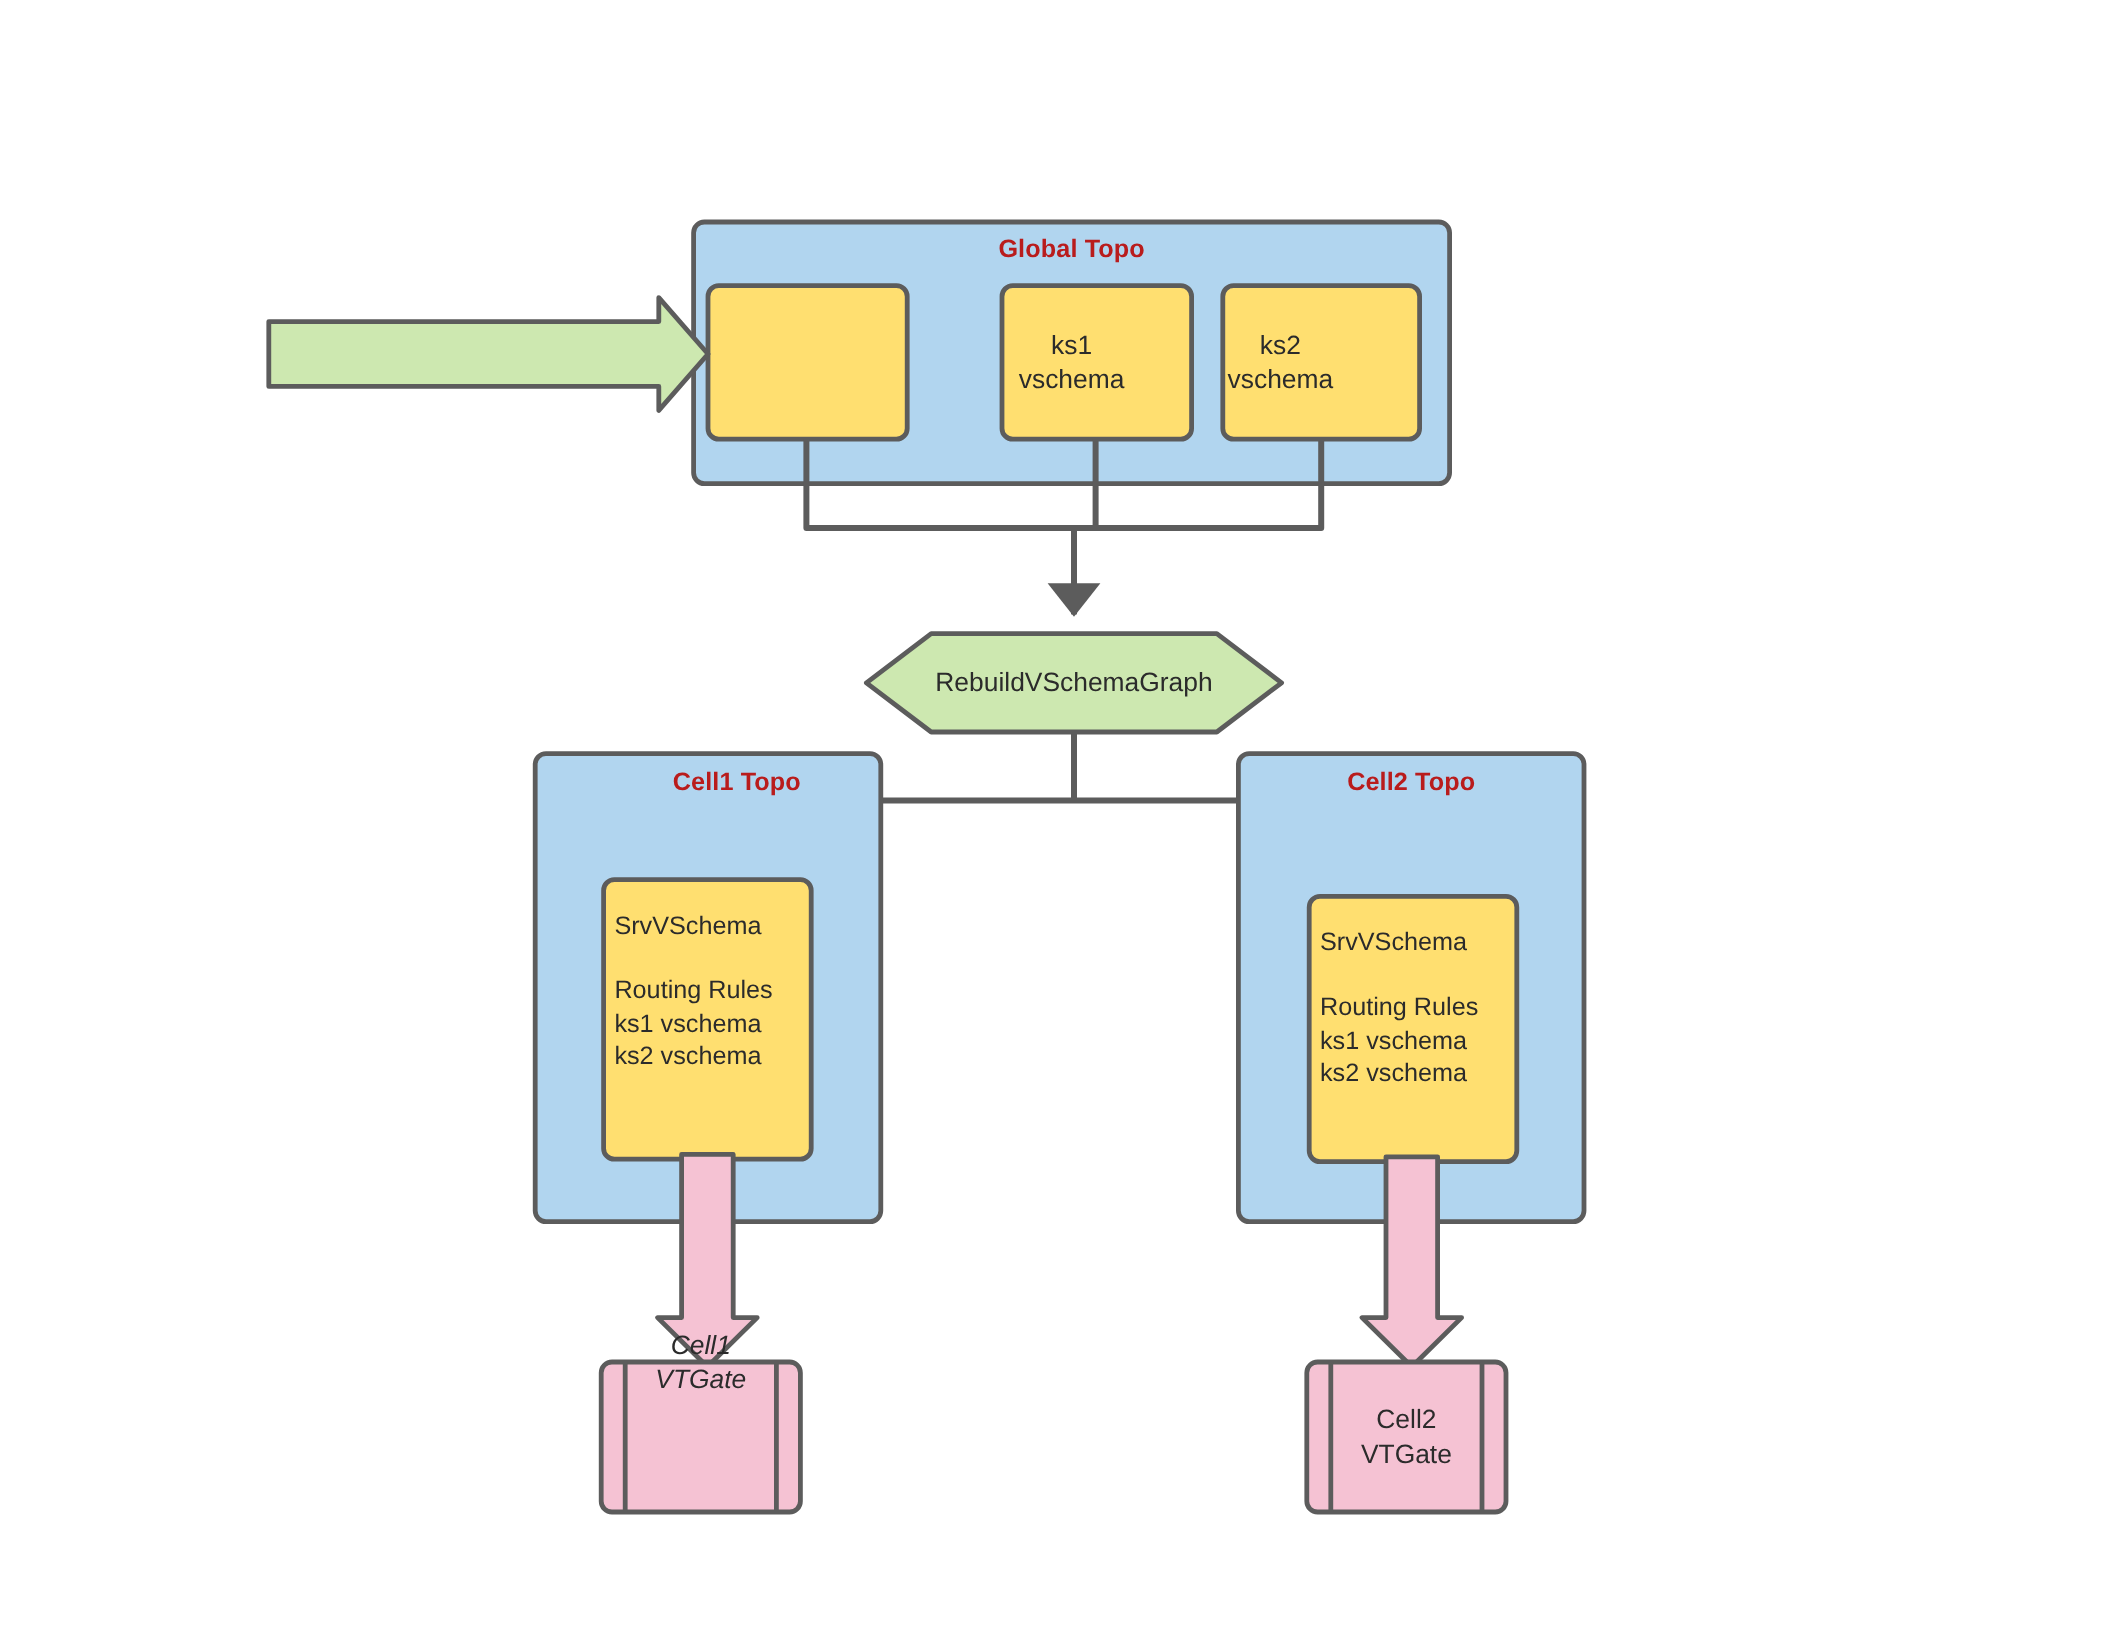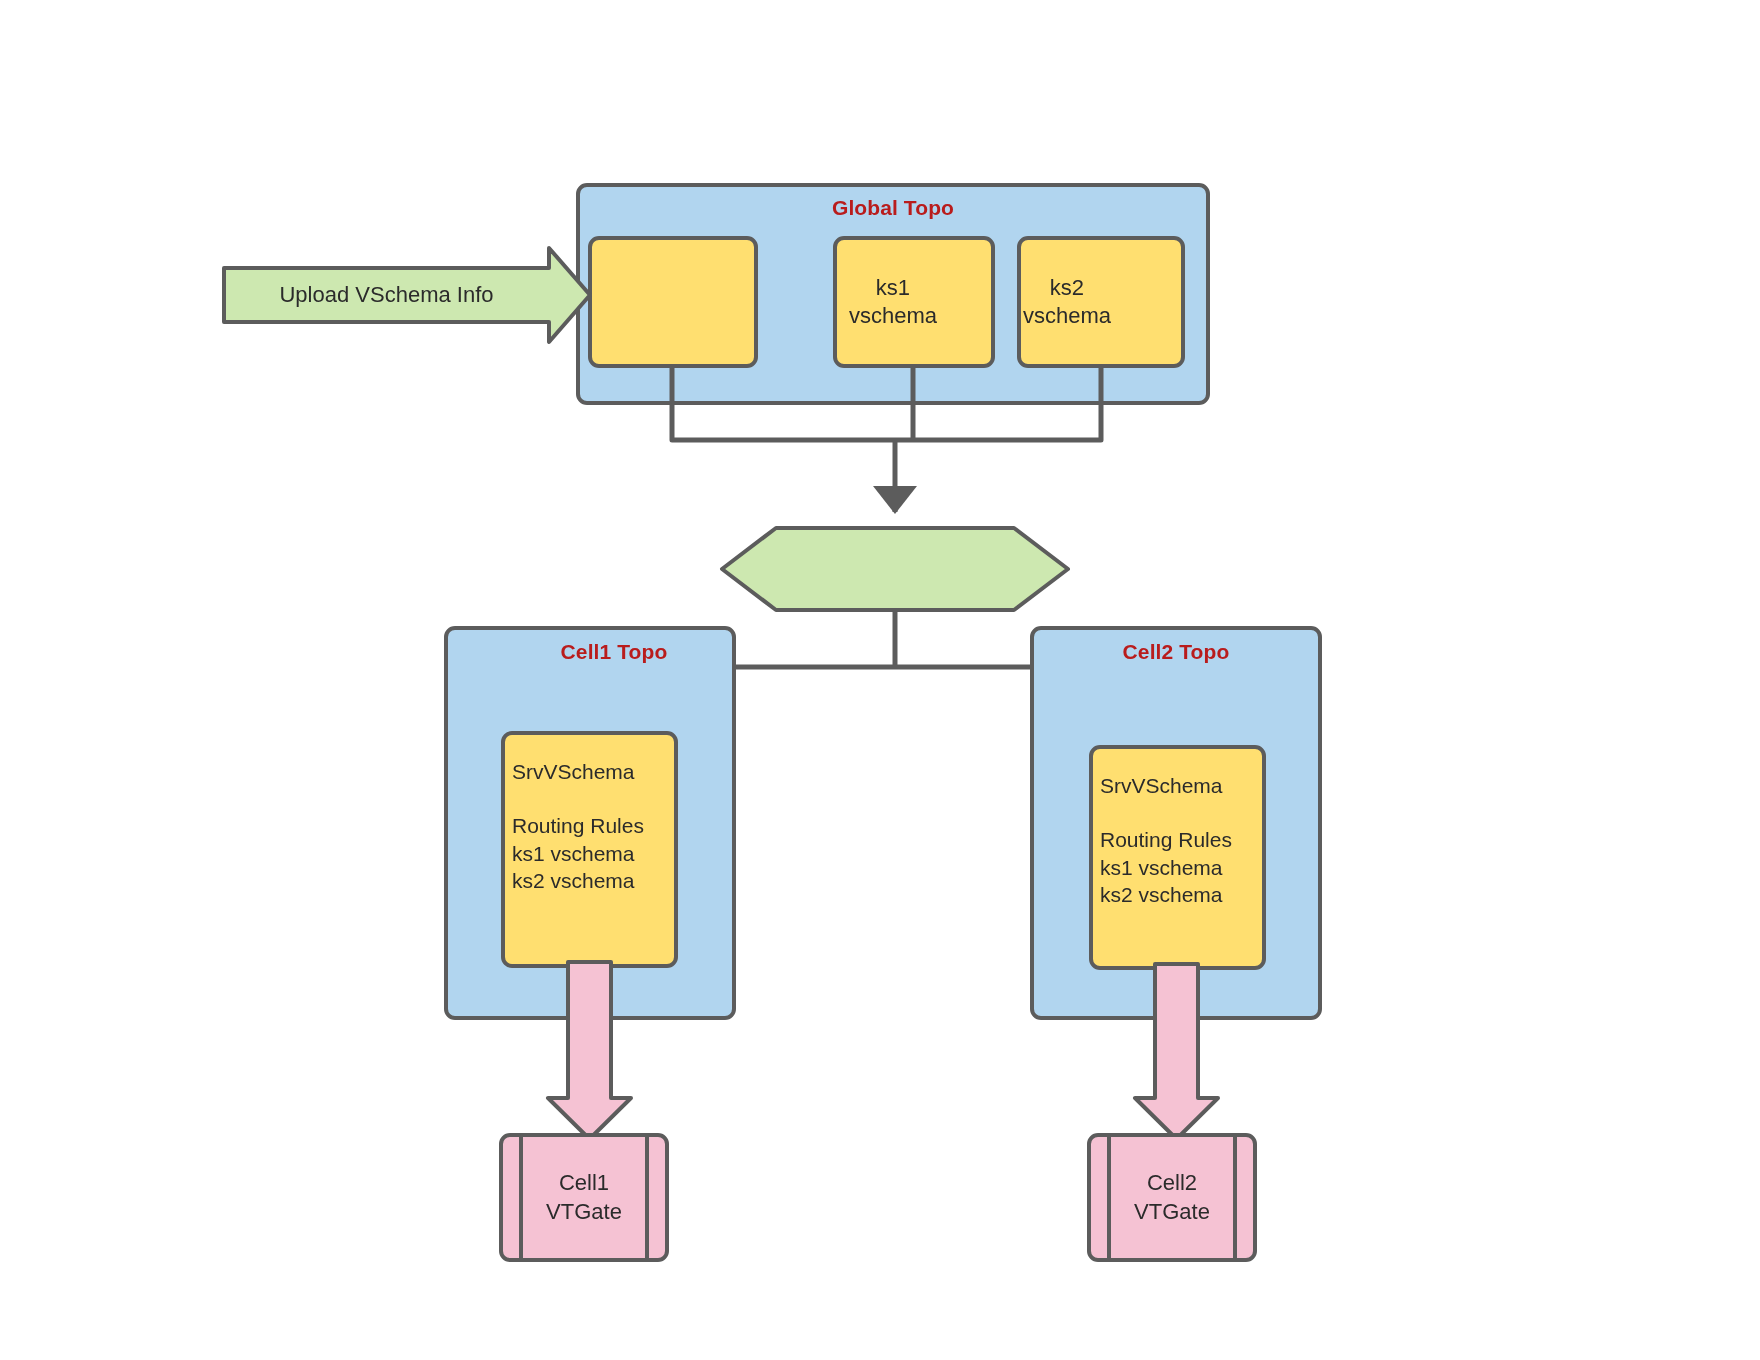--- a/index.html
+++ b/index.html
@@ -111,29 +111,29 @@
     </g>
   </svg>
 
   <div class="container-title" style="left:578px; top:196px; width:630px;">Global Topo</div>
 
   <div class="node-label lbl-21" style="left:814px; top:238px; width:158px; height:128px;">ks1
 vschema</div>
   <div class="node-label lbl-21" style="left:985px; top:238px; width:164px; height:128px;">ks2
 vschema</div>
 
-  <div class="node-label lbl-21" style="left:224px; top:268px; width:325px; height:54px;">Upload VSchema Info</div>
 
+  <div class="node-label lbl-21" style="left:722px; top:528px; width:346px; height:82px;">RebuildVSchemaGraph</div>
 
   <div class="container-title" style="left:470px; top:640px; width:288px;">Cell1 Topo</div>
   <div class="srv-label" style="left:512px; top:758px; width:166px;">SrvVSchema</div>
   <div class="srv-label" style="left:512px; top:812px; width:166px;">Routing Rules
 ks1 vschema
 ks2 vschema</div>
-  <div class="node-label lbl-21" style="left:521px; top:1135px; width:126px; height:125px;">Cell1
+  <div class="node-label lbl-21" style="left:521px; top:1073px; width:126px; height:125px;font-style:italic;">Cell1
 VTGate</div>
 
   <div class="container-title" style="left:1032px; top:640px; width:288px;">Cell2 Topo</div>
   <div class="srv-label" style="left:1100px; top:772px; width:166px;">SrvVSchema</div>
   <div class="srv-label" style="left:1100px; top:826px; width:166px;">Routing Rules
 ks1 vschema
 ks2 vschema</div>
   <div class="node-label lbl-21" style="left:1109px; top:1135px; width:126px; height:125px;">Cell2
 VTGate</div>
 

